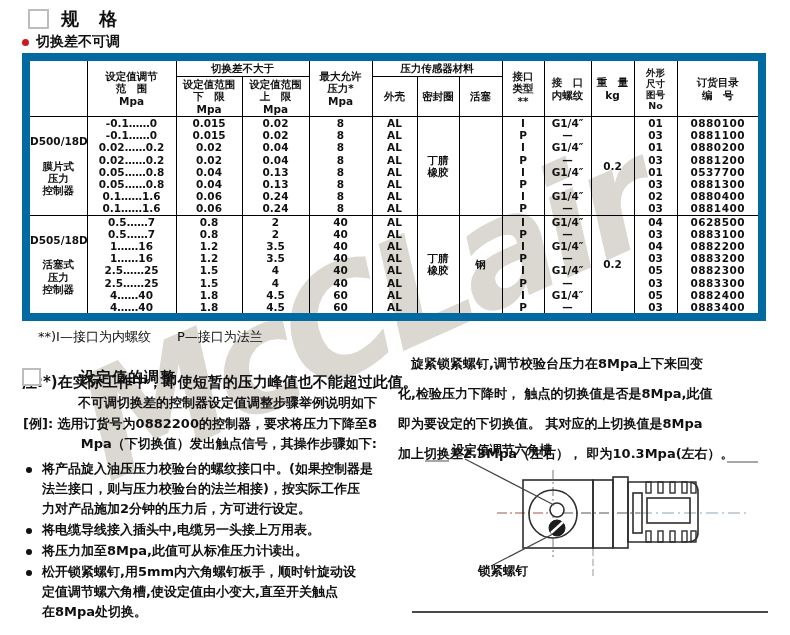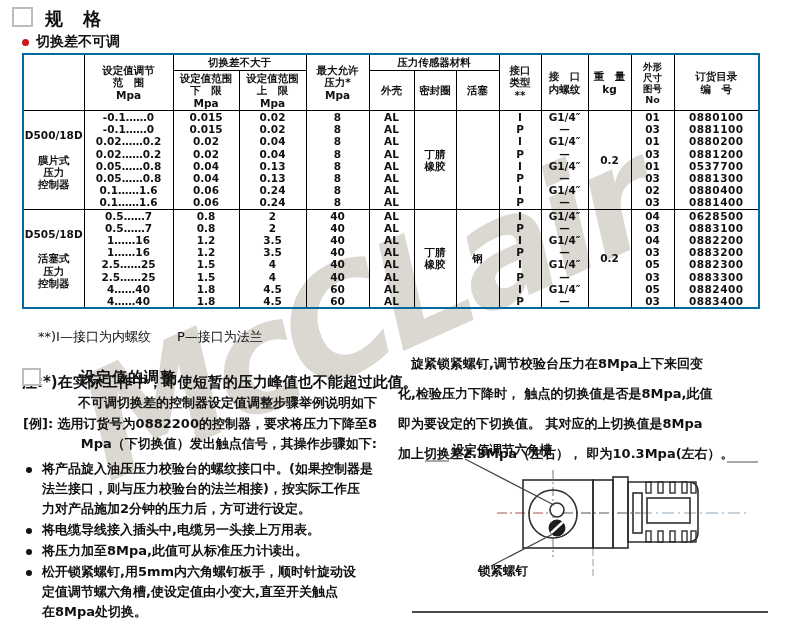--- a/index.html
+++ b/index.html
@@ -15,30 +15,30 @@
   .watermark {
     position:absolute; left:55px; top:195px; width:760px; z-index:0;
     font:bold italic 148px "DejaVu Sans",sans-serif;
     color:#dbd7d1; letter-spacing:-8px;
     transform:rotate(-24deg); transform-origin:50% 50%;
     user-select:none; pointer-events:none;
   }
   .layer { position:absolute; z-index:1; }
 
   
-  .sec1 { left:12px; top:7px; display:flex; }
+  .sec1 { left:28px; top:7px; display:flex; align-items:center; }
   .checkbox { width:17px; height:16px; border:2px solid #bdbdbd; background:#fff; margin-right:12px; }
   .sec1 .t { font-size:18px; font-weight:bold; letter-spacing:7px; }
   .redline { left:22px; top:33px; display:flex; align-items:center; }
   .reddot { width:7px; height:7px; border-radius:50%; margin-right:7px; }
   .redline .t { font-size:14px; font-weight:bold; }
 
   
   .tablewrap { left:22px; top:53px; }
-  table.spec { border-collapse:collapse; table-layout:fixed; width:736px; border:2px solid #0369a1; }
+  table.spec { border-collapse:collapse; table-layout:fixed; width:736px; border:8px solid #0369a1; }
   table.spec th {
     border:1px solid #000; font-weight:bold; font-size:10.5px; line-height:12.5px;
     padding:1px 0; text-align:center; vertical-align:middle; background:transparent;
   }
   table.spec th.small { font-size:9.5px; line-height:11px; }
   table.spec td {
     border-left:1px solid #000; border-right:1px solid #000;
     font-weight:bold; font-size:10.5px; line-height:12.2px; height:12.2px;
     text-align:center; vertical-align:middle; padding:0;
   }

